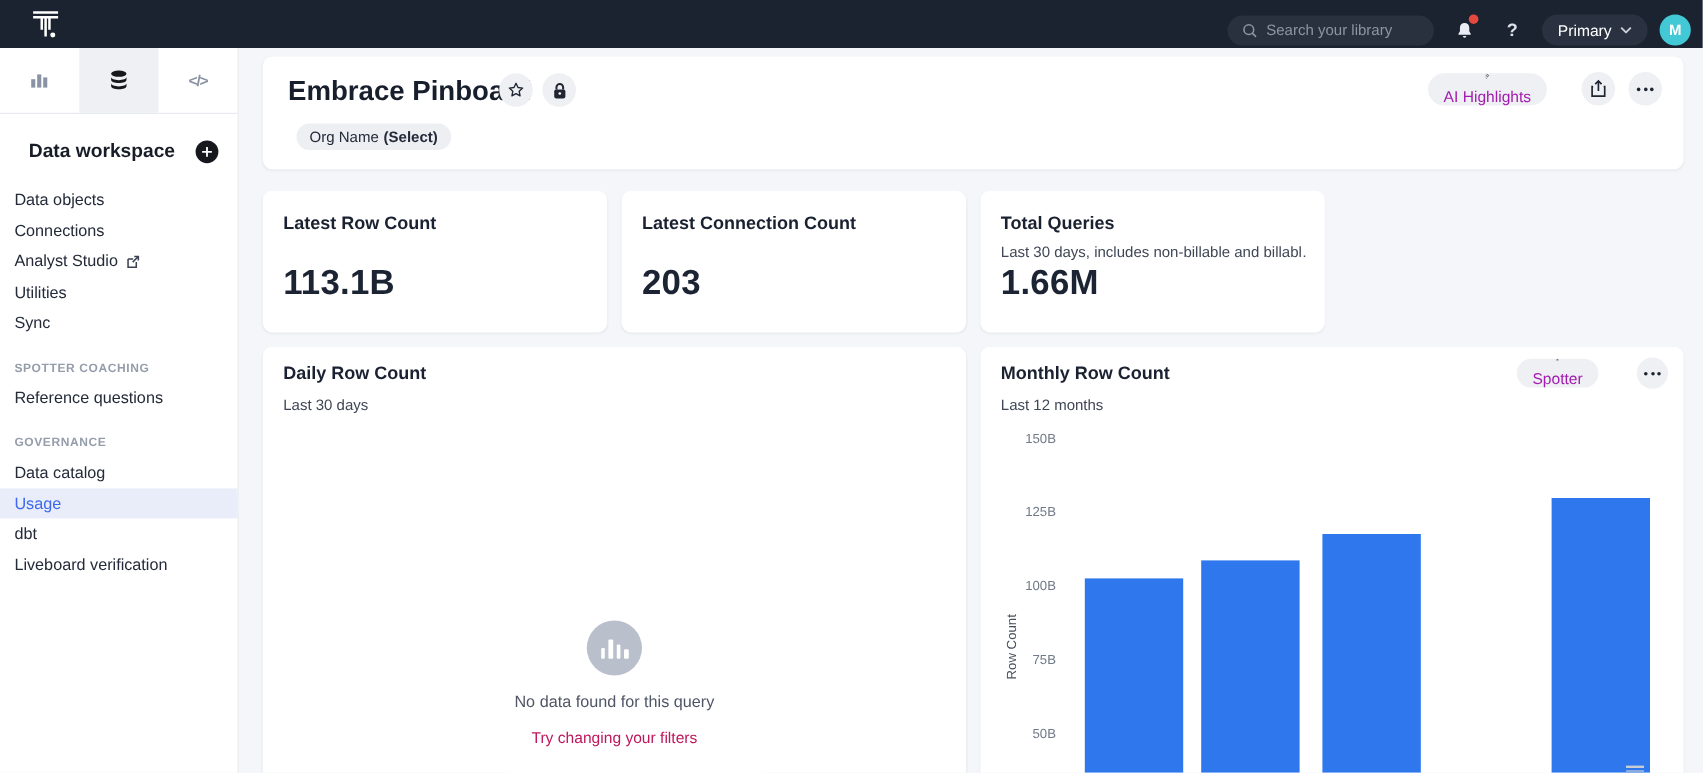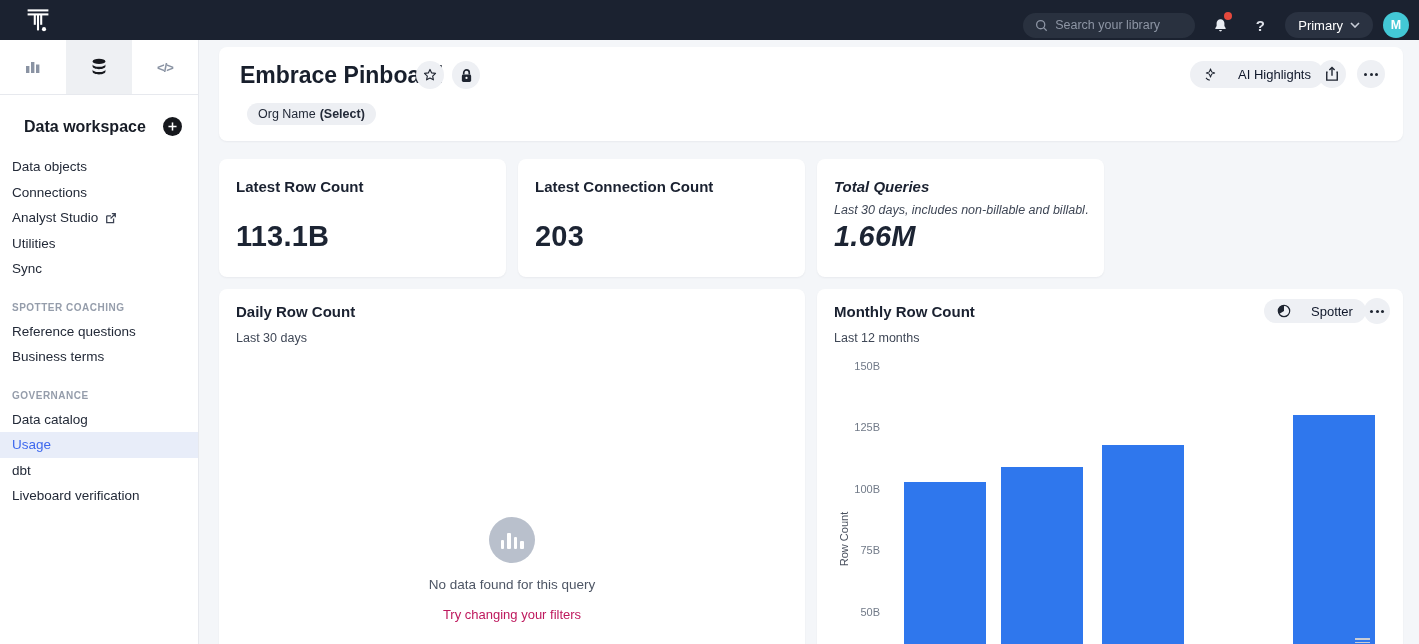--- a/index.html
+++ b/index.html
@@ -35,21 +35,21 @@
 
   
   .main { position:absolute; top:40px; left:199px; width:1220px; height:604px; background:#f4f6f9; overflow:hidden; }
   .card { position:absolute; background:#fff; border-radius:8px; box-shadow:0 1px 2px rgba(16,24,40,.05); }
 
   .header-card { left:20px; top:7px; width:1184px; height:94px; }
   .page-title { position:absolute; left:21px; top:15px; font-size:23px; font-weight:600; color:#181f2c; }
   .round-btn { position:absolute; width:28px; height:28px; border-radius:50%; background:#eef0f4; display:flex; align-items:center; justify-content:center; cursor:pointer; }
   .tag-chip { position:absolute; left:28px; top:56px; height:22px; background:#edeff3; border-radius:12px; display:flex; align-items:center; gap:4px; padding:0 11px; font-size:12.5px; color:#232a38; cursor:pointer; }
   .tag-chip b { font-weight:700; }
-  .pill-btn { position:absolute; height:27px; background:#eef0f4; border-radius:14px; display:flex; align-items:center; gap:20px; padding:0 13px; font-size:13px; color:#0f172a; cursor:pointer; }
+  .pill-btn { position:absolute; height:27px; background:#eef0f4; border-radius:14px; display:flex; align-items:center; gap:7px; padding:0 13px; font-size:13px; color:#a21caf; cursor:pointer;flex-direction:column; }
   .dots { display:flex; gap:2.5px; align-items:center; }
   .dots i { width:3px; height:3px; border-radius:50%; background:#1f2531; }
 
   .kpi-card { top:119px; width:287px; height:118px; }
   .kpi-title { position:absolute; left:17px; top:19px; font-size:15px; font-weight:700; color:#1a2130; }
   .kpi-sub { position:absolute; left:17px; top:44px; width:255px; font-size:12.5px; color:#3f4756; white-space:nowrap; overflow:hidden; }
   .kpi-value { position:absolute; left:17px; top:61px; font-size:29px; font-weight:700; color:#1c2433; letter-spacing:.2px; }
 
   .viz-card { top:249px; width:586px; height:420px; overflow:hidden; }
   .viz-title { position:absolute; left:17px; top:14px; font-size:15px; font-weight:700; color:#1a2130; }
@@ -168,23 +168,20 @@
     <span>Utilities</span>
   </div>
   <div class="nav-item">
     <span>Sync</span>
   </div>
 
   <div class="section-label">SPOTTER COACHING</div>
   <div class="nav-item">
     <span>Reference questions</span>
   </div>
-  <div class="nav-item">
-    <span>Business terms</span>
-  </div>
 
   <div class="section-label">GOVERNANCE</div>
   <div class="nav-item">
     <span>Data catalog</span>
   </div>
   <div class="nav-item selected">
     <span>Usage</span>
   </div>
   <div class="nav-item">
     <span>dbt</span>
@@ -241,21 +238,21 @@
   </div>
 
   <div class="card kpi-card" style="left:20px;">
     <div class="kpi-title">Latest Row Count</div>
     <div class="kpi-value">113.1B</div>
   </div>
   <div class="card kpi-card" style="left:319px;">
     <div class="kpi-title">Latest Connection Count</div>
     <div class="kpi-value">203</div>
   </div>
-  <div class="card kpi-card" style="left:618px;font-style:italic;">
+  <div class="card kpi-card" style="left:618px;">
     <div class="kpi-title">Total Queries</div>
     <div class="kpi-sub">Last 30 days, includes non-billable and billabl…</div>
     <div class="kpi-value">1.66M</div>
   </div>
 
   <div class="card viz-card" style="left:20px;">
     <div class="viz-title">Daily Row Count</div>
     <div class="viz-sub">Last 30 days</div>
     <div class="empty-wrap">
       <div class="empty-circle">

